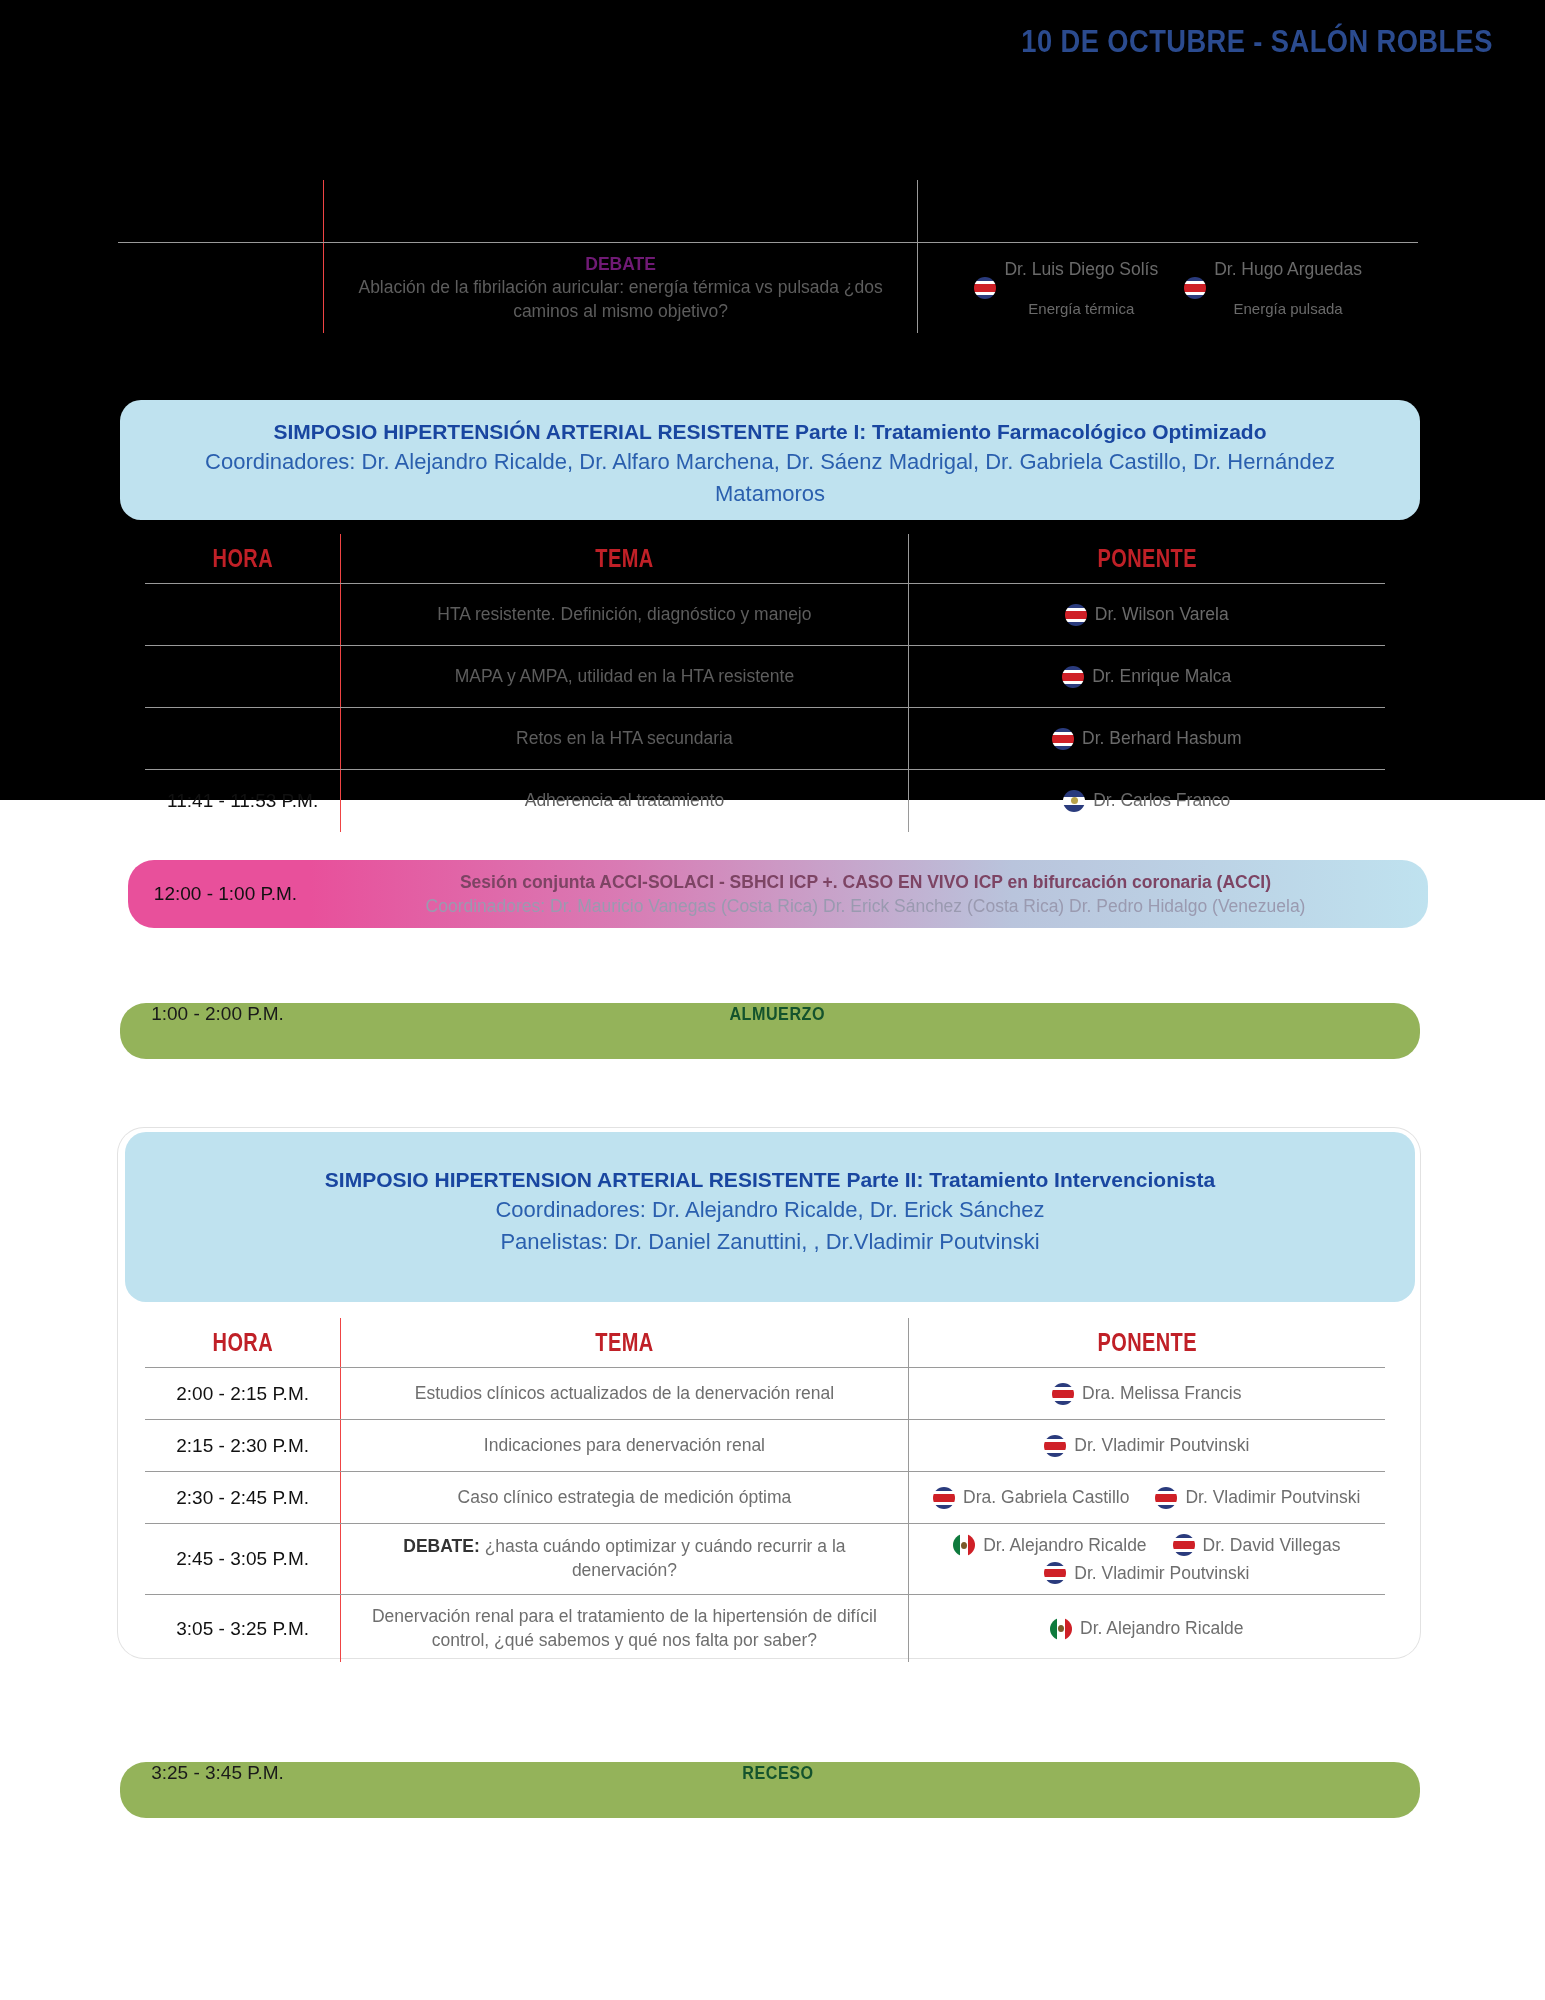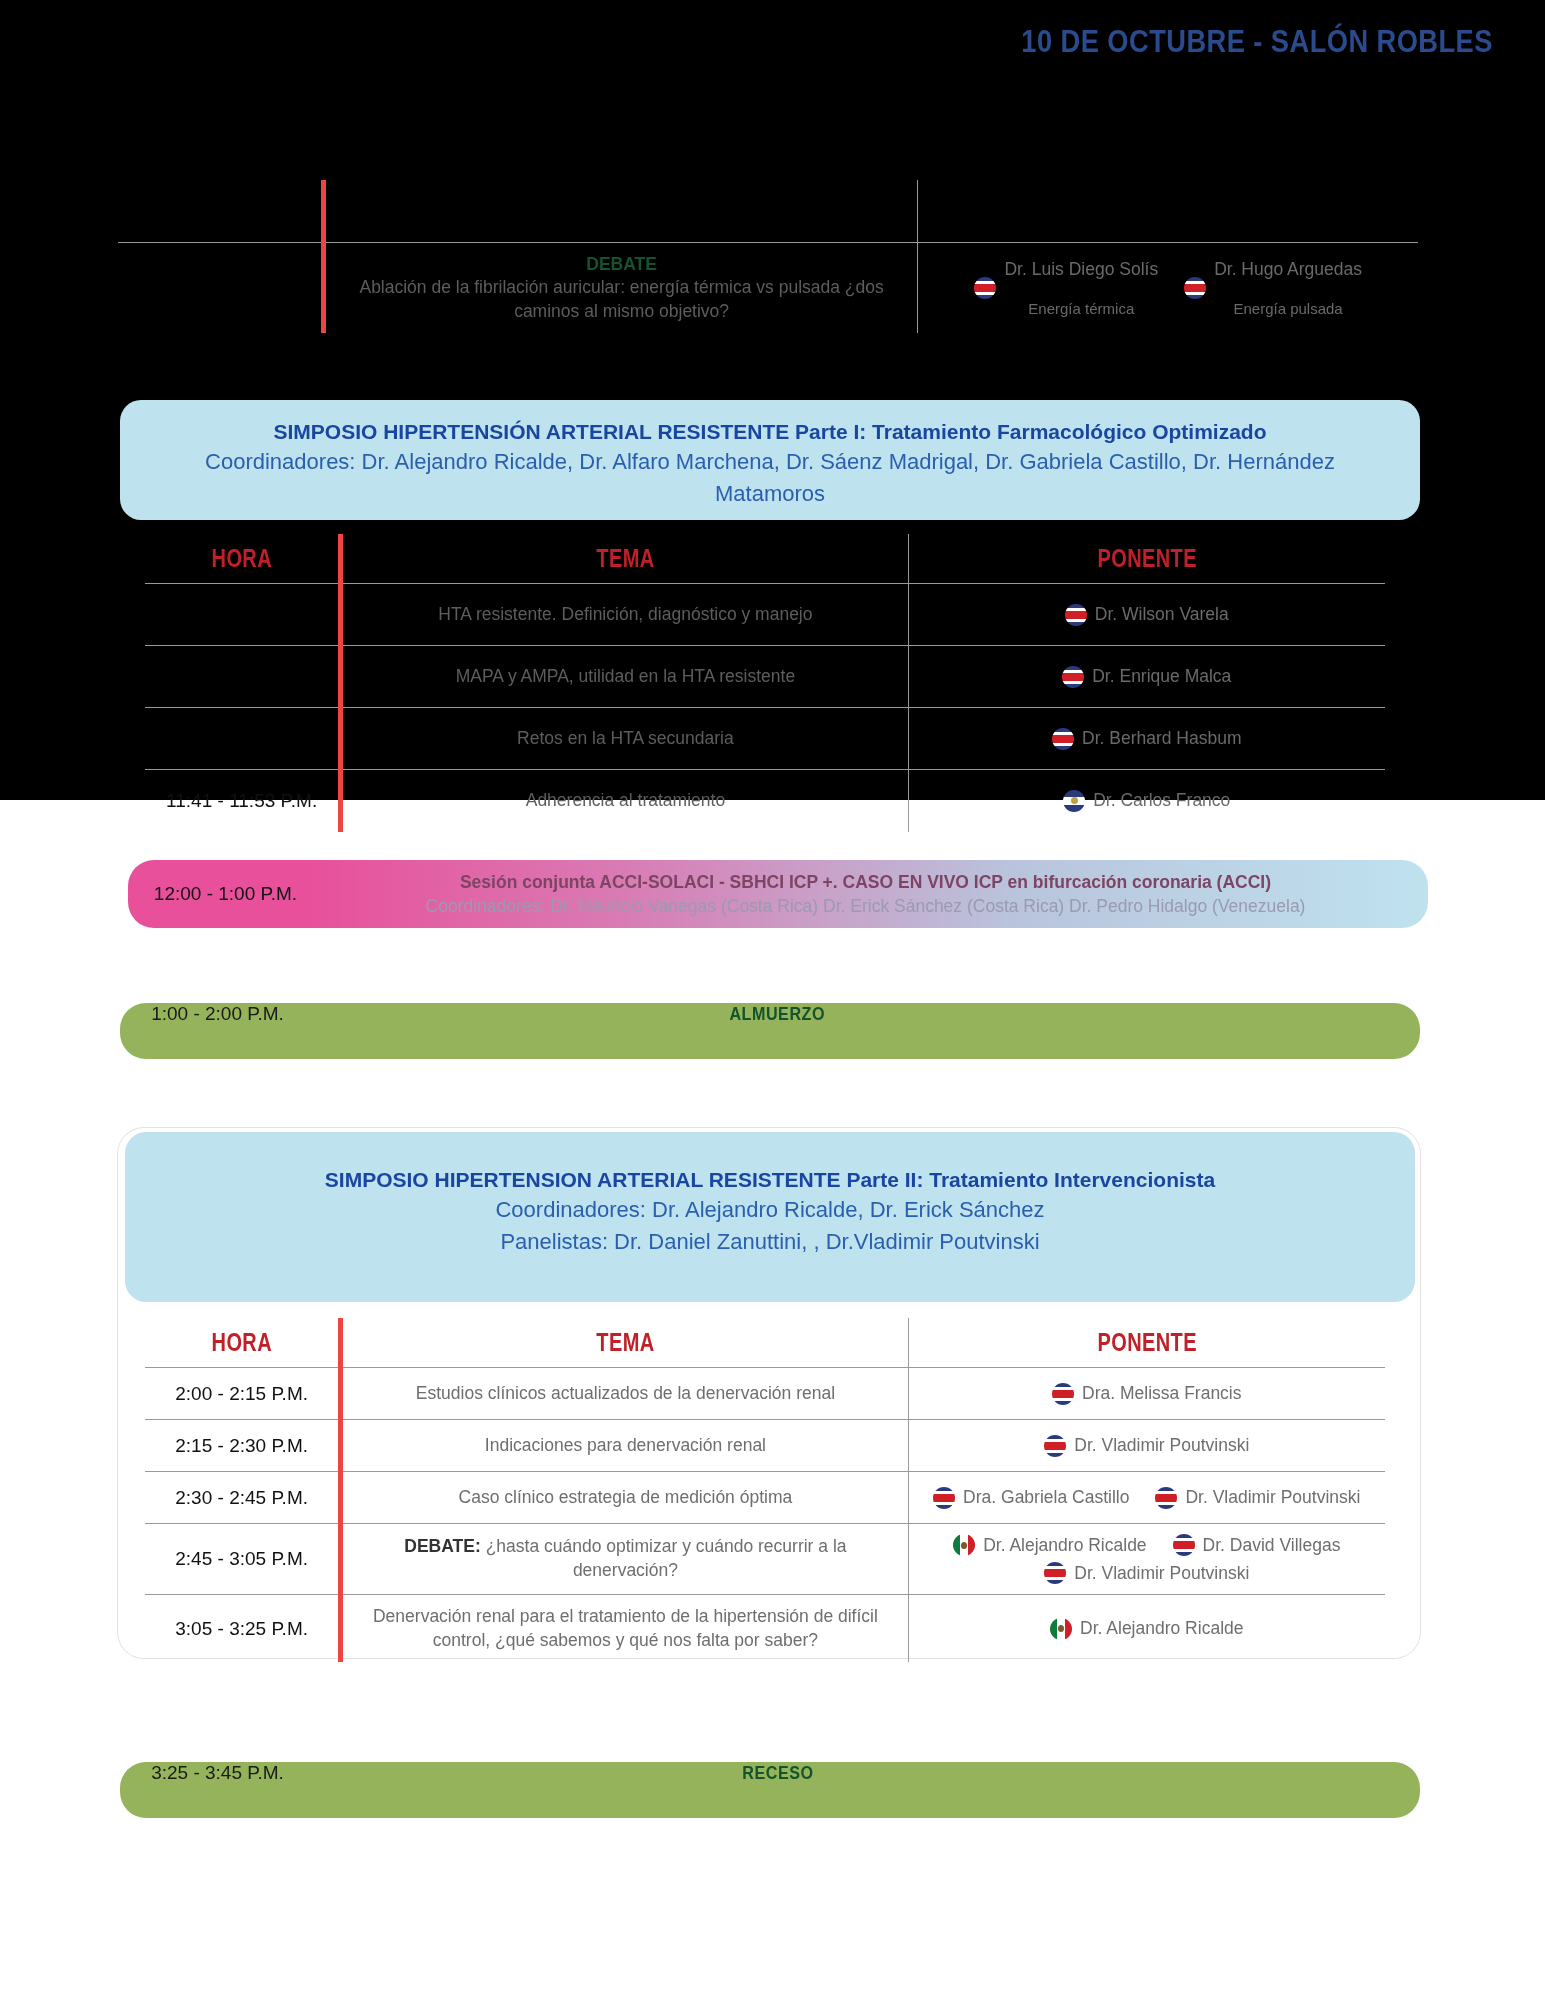--- a/index.html
+++ b/index.html
@@ -38,21 +38,21 @@
   table.sched{ width:100%; border-collapse:collapse; table-layout:fixed; }
   table.sched col.c-hora{ width:195px; }
   table.sched col.c-tema{ width:565px; }
   table.sched col.c-pon{ width:475px; }
   table.sched th, table.sched td{
     border-bottom:1px solid #9a9a9a;
     vertical-align:middle;
     padding:10px 8px;
   }
   table.sched td.hora, table.sched th.hora{
-    border-right:5px solid #ef4444; text-align:center;
+    border-right:1px solid #ef4444; text-align:center;
   }
   table.sched td.tema, table.sched th.tema{
     border-right:1px solid #9a9a9a; text-align:center;
   }
   table.sched td.pon, table.sched th.pon{ text-align:center; }
   table.sched tr:last-child td{ border-bottom:none; }
   th.colhead{
     border-bottom:none; padding-bottom:2px; padding-top:4px;
     font-family:"Liberation Sans Narrow","Liberation Sans",sans-serif;
     color:#c02027; font-weight:700; font-size:25px; letter-spacing:.5px;
@@ -60,21 +60,21 @@
   th.colhead span{ display:inline-block; transform:scaleX(.8); }
 
   .t-hora{ font-size:19px; color:#111; white-space:nowrap; }
   .t-tema{ font-size:17.5px; color:#6e6e6e; line-height:1.35; }
   .t-tema b{ color:#333; font-weight:700; }
   .t-pon{ font-size:17.5px; color:#6e6e6e; }
 
   
   .onDark .t-tema{ color:#5d5d5d; }
   .onDark .t-pon{ color:#6a6a6a; }
-  .onDark .t-tema b{ color:#14532d; }
+  .onDark .t-tema b{ color:#701a75; }
 
   
   .spk-wrap{ display:flex; flex-wrap:wrap; justify-content:center;
              align-items:center; gap:6px 26px; }
   .spk{ display:inline-flex; align-items:center; gap:8px; white-space:nowrap; }
   .spk-sub{ display:block; font-size:15px; margin-top:20px; }
 
   
   .flag{ width:22px; height:22px; border-radius:50%; display:inline-block;
          flex:0 0 22px; overflow:hidden; }

